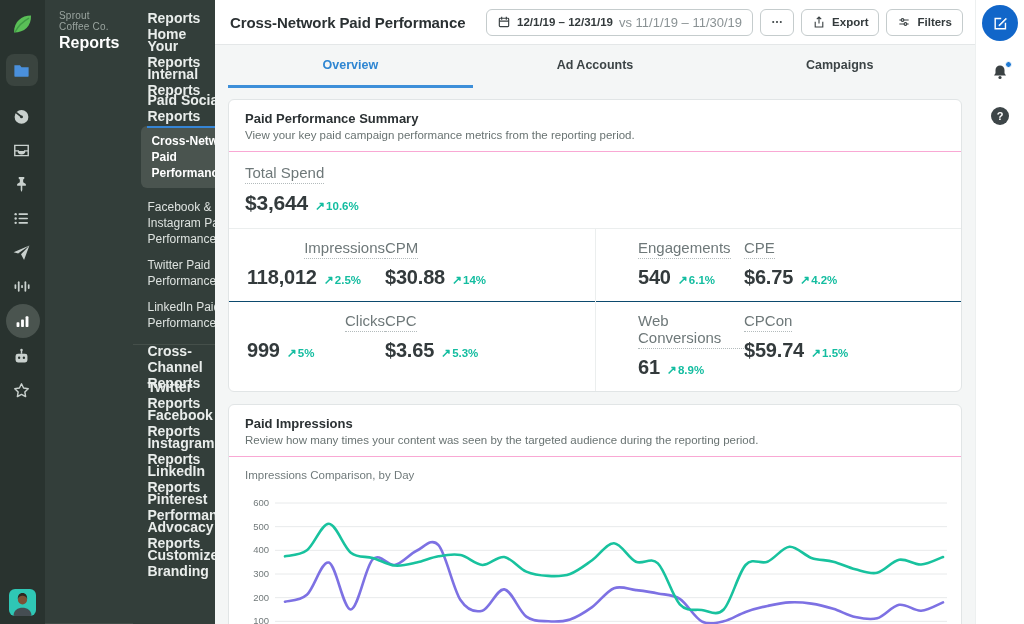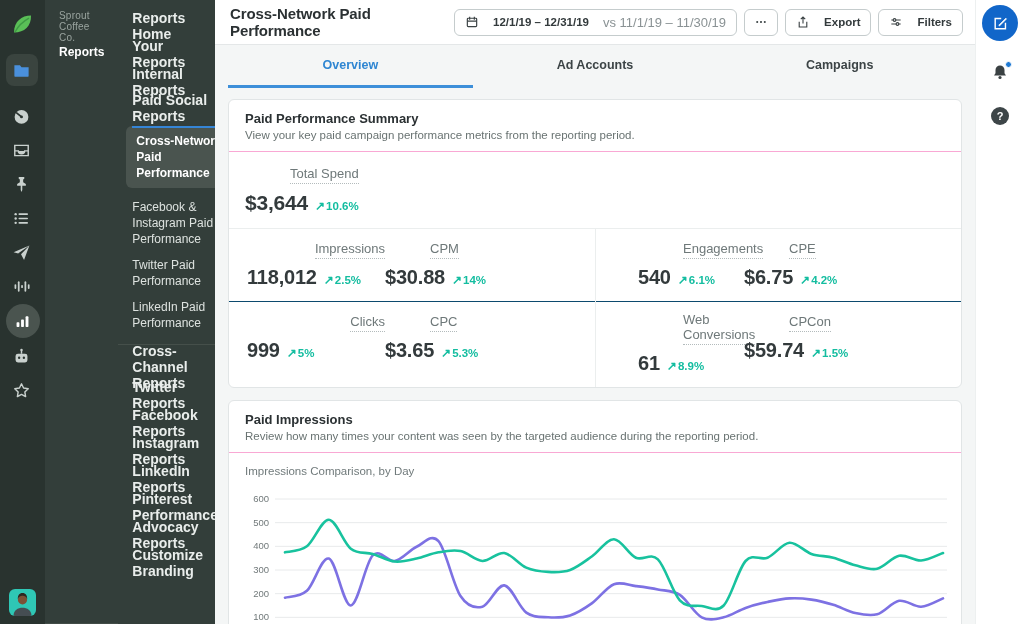--- a/index.html
+++ b/index.html
@@ -15,49 +15,49 @@
   .rail-btn.tile { background:#3a443f; }
   .rail-btn.circle { background:#4a544f; border-radius:50%; width:34px; height:34px; }
   .rail-gap { height:12px; flex:none; }
   .rail-avatar { position:absolute; bottom:8px; left:9px; width:27px; height:27px; border-radius:6px; overflow:hidden; cursor:pointer; }
   .rail-avatar svg { width:27px; height:27px; display:block; }
 
   
   .sidebar { width:170px; background:#333e3a; color:#e7ebe9; flex:none; display:flex; flex-direction:row; }
   .sb-head { padding:10px 14px 9px; border-bottom:1px solid #424c47; }
   .sb-account { font-size:10px; color:#9aa49f; letter-spacing:.2px; }
-  .sb-title { font-size:12px; font-weight:700; color:#fff; margin-top:2px; }
+  .sb-title { font-size:16px; font-weight:700; color:#fff; margin-top:2px; }
   .sb-nav { padding-top:12px; }
   .sb-item { display:flex; align-items:center; justify-content:space-between; padding:0 12px 0 14px; height:28px; font-size:14px; font-weight:700; color:#e9edeb; cursor:pointer; }
   .sb-item .lbl-underline { border-bottom:2px solid #3585d6; padding-bottom:2px; }
   .sb-item svg { width:10px; height:6px; flex:none; }
   .sb-sub { padding:5px 14px; font-size:12px; line-height:16px; color:#dde2df; cursor:pointer; }
   .sb-sub.selected { background:#4a544f; margin:2px 8px 6px; padding:7px 10px; border-radius:6px; font-weight:700; color:#fff; }
   .sb-div { height:1px; background:#454f4a; margin:8px 0 8px; }
 
   
   .main { width:760px; flex:none; display:flex; flex-direction:column; background:#f4f6f6; }
   .topbar { height:45px; background:#fff; border-bottom:1px solid #e4e7e8; display:flex; align-items:center; padding:0 12px 0 15px; flex:none; }
   .topbar-title { font-size:15px; font-weight:700; color:#2b3133; letter-spacing:-.1px; flex:1; }
-  .tb-btn { display:flex; align-items:center; gap:14px; height:27px; padding:0 10px; border:1px solid #c5cccd; border-radius:6px; background:#fff; font-size:11.5px; font-weight:700; color:#333a3c; margin-left:7px; cursor:pointer; white-space:nowrap; }
+  .tb-btn { display:flex; align-items:center; gap:6px; height:27px; padding:0 10px; border:1px solid #c5cccd; border-radius:6px; background:#fff; font-size:11.5px; font-weight:700; color:#333a3c; margin-left:7px; cursor:pointer; white-space:nowrap; }
   .tb-btn svg { width:14px; height:14px; }
   .tb-btn .vs { font-size:13px; font-weight:400; color:#8a9294; }
   .tb-btn.icon-only { padding:0 9px; }
 
   .tabstrip { height:43px; display:flex; padding:0 13px; flex:none; }
   .tab { flex:1; display:flex; align-items:center; justify-content:center; font-size:12.5px; font-weight:700; color:#3c4446; border-bottom:3px solid transparent; cursor:pointer; }
   .tab.active { color:#2f86d2; border-bottom-color:#3d8fd9; }
 
   .content { flex:1; padding:11px 13px; overflow:hidden; }
   .card { background:#fff; border:1px solid #e1e5e6; border-radius:6px; margin-bottom:12px; overflow:hidden; }
   .card-head { padding:11px 16px 10px; border-bottom:1px solid #f9a8d4; }
   .card-title { font-size:13px; font-weight:700; color:#2b3133; }
   .card-desc { font-size:11.5px; color:#697372; margin-top:3px; }
 
-  .metric-label { display:inline-block; font-size:13px; color:#6e7879; border-bottom:1px dotted #b3bbbc; padding-bottom:2px;margin-left:45px; }
+  .metric-label { display:inline-block; font-size:15px; color:#6e7879; border-bottom:1px dotted #b3bbbc; padding-bottom:2px; }
   .metric-value { display:flex; align-items:baseline; gap:7px; margin-top:7px; }
   .metric-value .num { font-size:20px; font-weight:700; color:#333a3c; letter-spacing:-.2px; }
   .delta { font-size:11.5px; font-weight:700; color:#14bda0; }
   .delta .arrow { font-size:12px; margin-right:1px; }
 
   .total-row { padding:12px 16px 13px; border-bottom:1px solid #ebeeee; }
   .total-row .num { font-size:21px; }
 
   .metrics { position:relative; }
   .metrics .vline { position:absolute; left:50%; top:0; bottom:0; width:1px; background:#ebeeee; }

